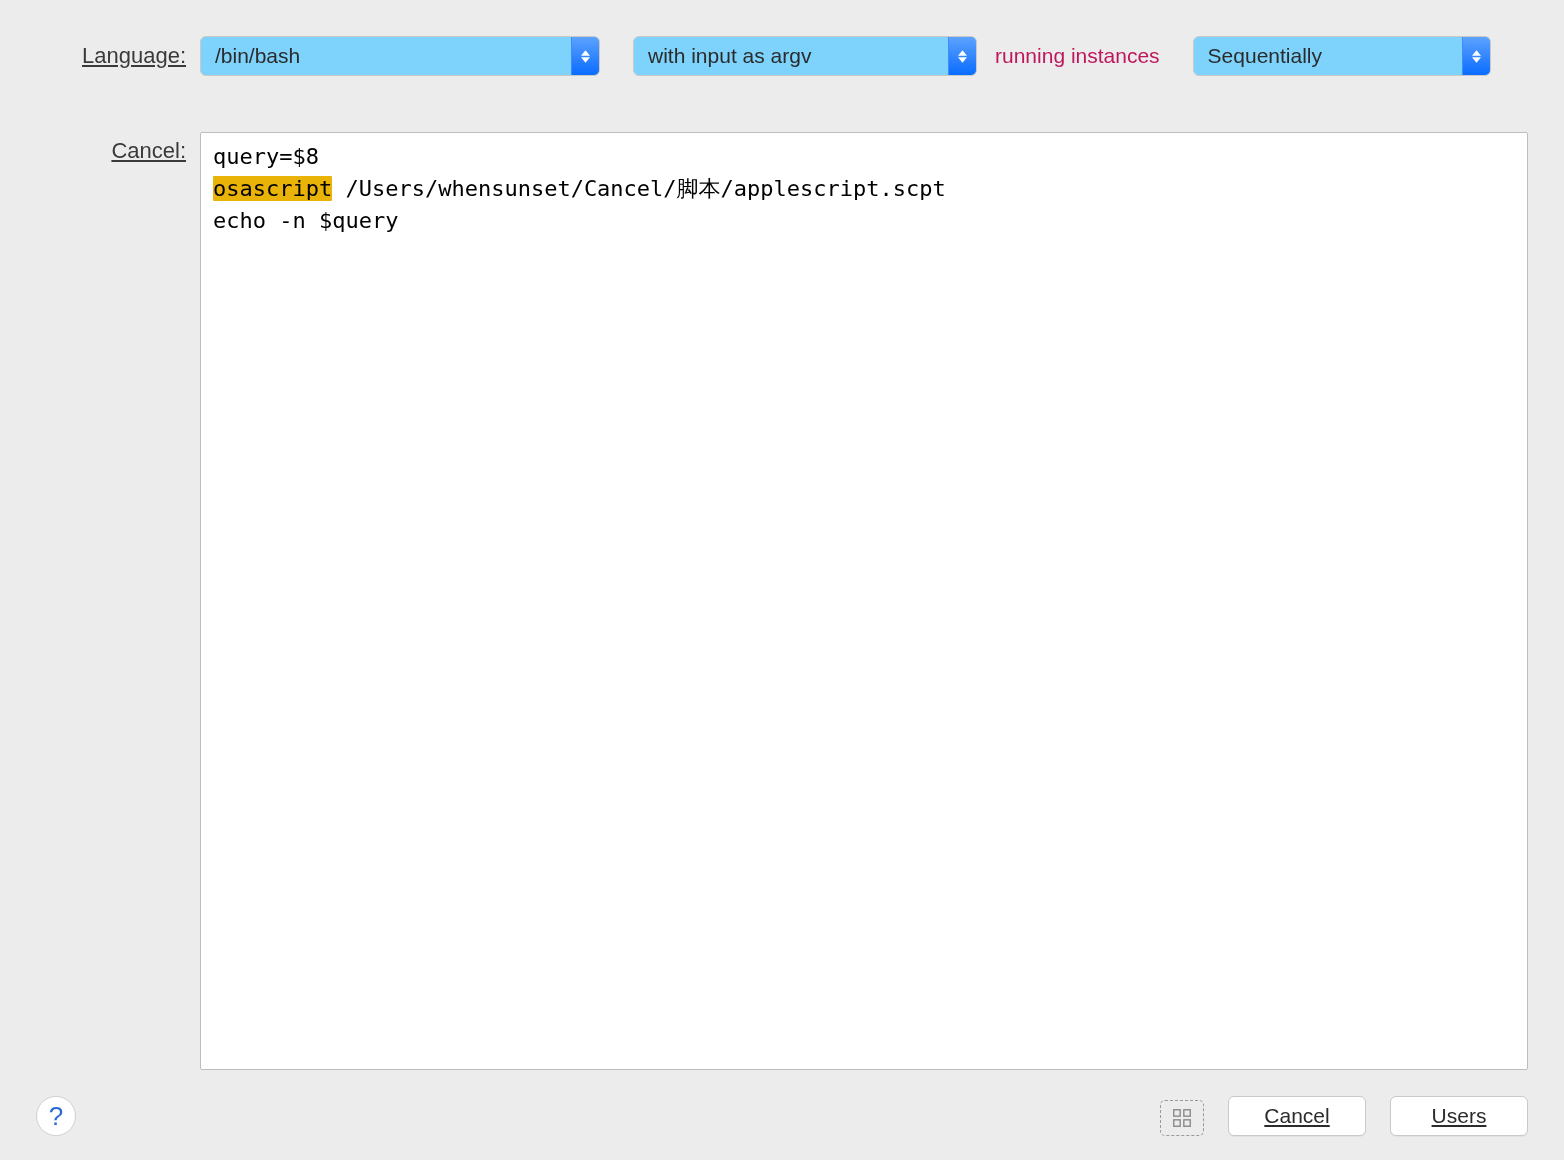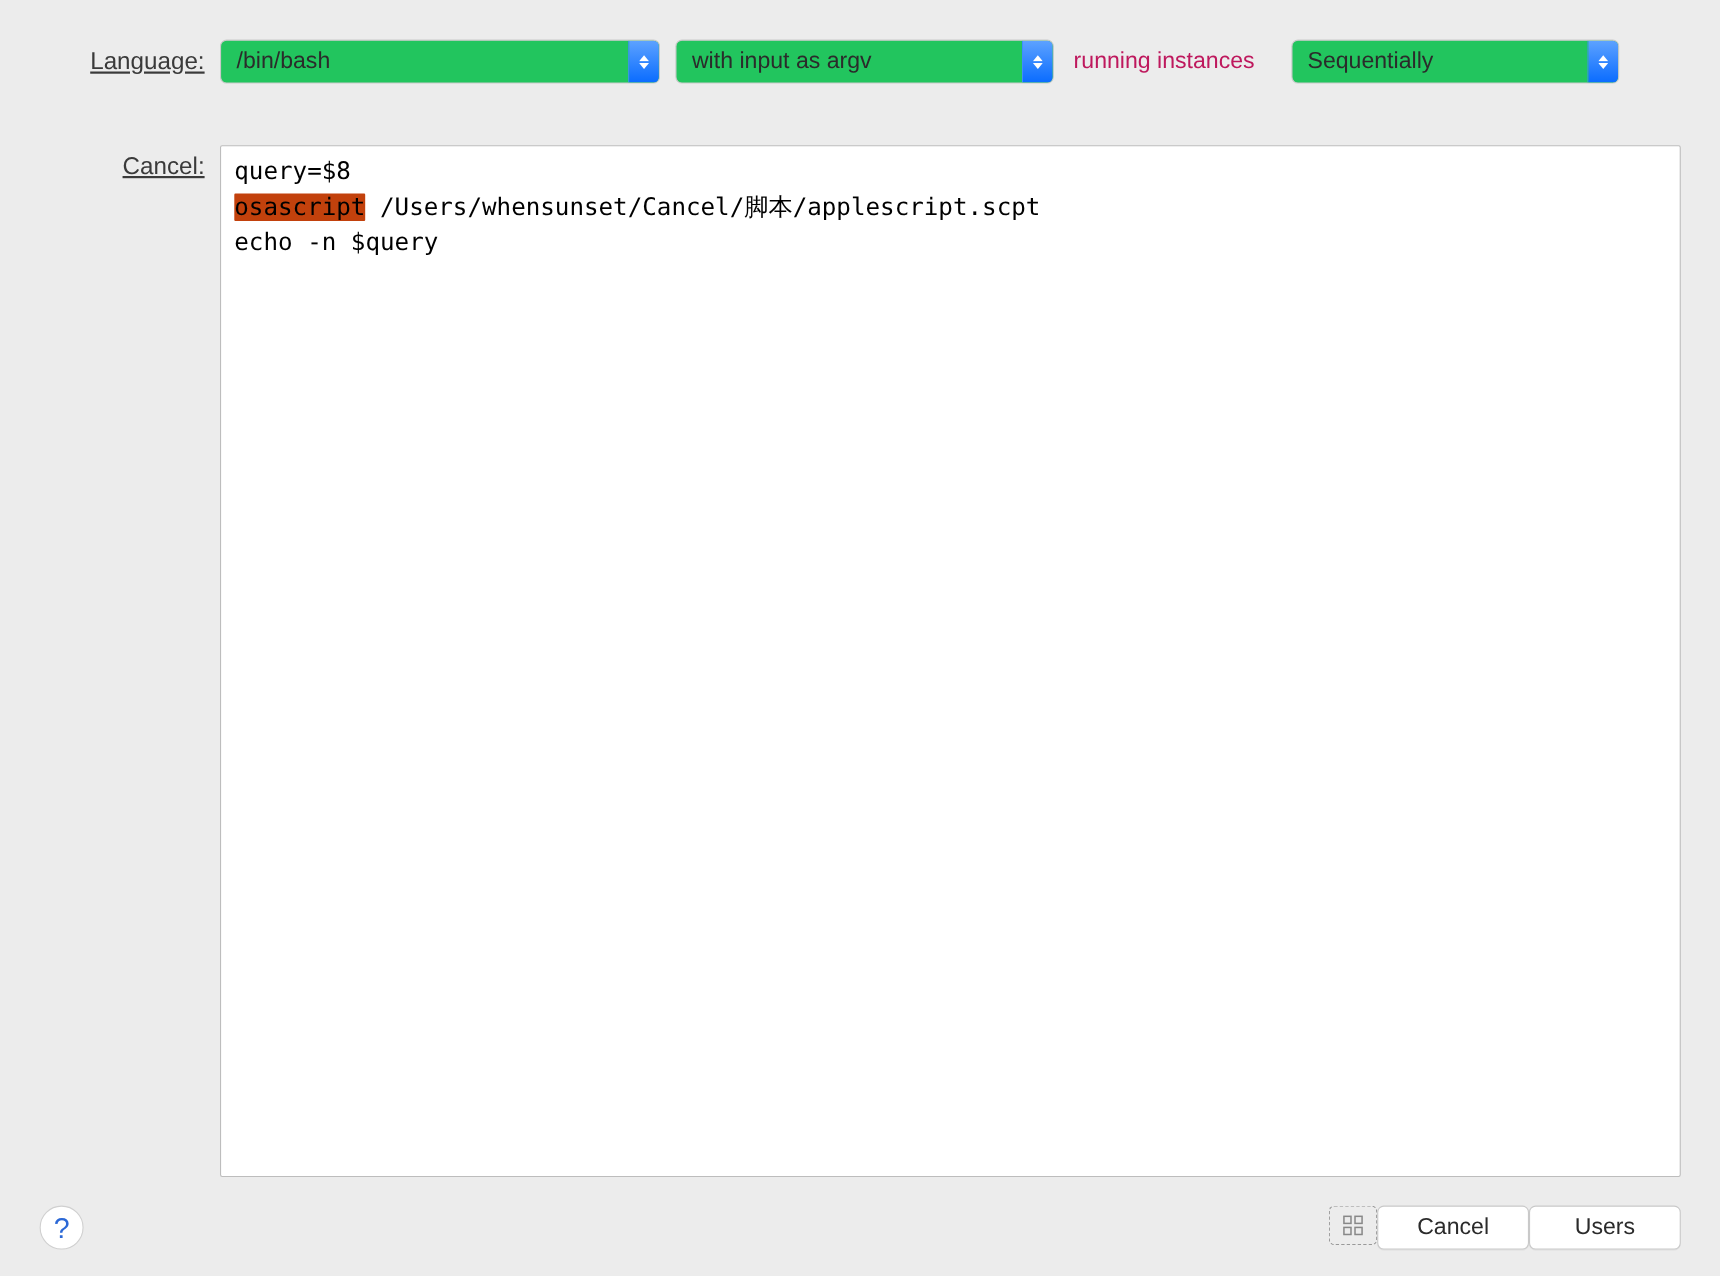--- a/index.html
+++ b/index.html
@@ -30,21 +30,21 @@
       text-decoration: underline;
     }
     .label-script {
       align-self: flex-start;
       margin-top: 6px;
     }
     .select {
       display: flex;
       align-items: center;
       justify-content: space-between;
-      background: #22c55e;
+      background: #7dd3fc;
       border: 1px solid #c9c9c9;
       border-radius: 6px;
       height: 40px;
       padding: 0 0 0 14px;
       font-size: 21px;
       color: #2b2b2b;
       cursor: default;
       position: relative;
     }
     .select-arrows {
@@ -85,21 +85,21 @@
       height: 938px;
       padding: 8px 12px;
       font-family: "Menlo", "Monaco", "Consolas", monospace;
       font-size: 22px;
       line-height: 1.45;
       white-space: pre;
       color: #000;
       overflow: hidden;
     }
     .highlight {
-      background: #c2410c;
+      background: #eab308;
       border-radius: 1px;
     }
     .bottom-bar {
       position: absolute;
       bottom: 24px;
       left: 36px;
       right: 36px;
       display: flex;
       align-items: center;
     }
@@ -113,21 +113,23 @@
       align-items: center;
       justify-content: center;
       font-size: 26px;
       color: #2b68d6;
       font-weight: 500;
       cursor: default;
     }
     .btn-group {
       margin-left: auto;
       display: flex;
-      align-items: flex-start;
+      gap: 24px;
+      align-items: flex-end;
+      text-decoration: underline;
     }
     .extras-button {
       width: 44px;
       height: 36px;
       border: 1px dashed #999;
       border-radius: 5px;
       background: transparent;
       display: flex;
       align-items: center;
       justify-content: center;
@@ -163,21 +165,21 @@
     <span class="select-arrows">
       <svg viewBox="0 0 10 6">
           <polygon points="5,0 10,6 0,6"></polygon>
         </svg>
       <svg viewBox="0 0 10 6">
           <polygon points="0,0 10,0 5,6"></polygon>
         </svg>
     </span>
   </div>
 
-  <div class="select" style="width:344px;">
+  <div class="select" style="width:344px;margin-left:19px;">
     <span>with input as argv</span>
     <span class="select-arrows">
       <svg viewBox="0 0 10 6">
           <polygon points="5,0 10,6 0,6"></polygon>
         </svg>
       <svg viewBox="0 0 10 6">
           <polygon points="0,0 10,0 5,6"></polygon>
         </svg>
     </span>
   </div>

